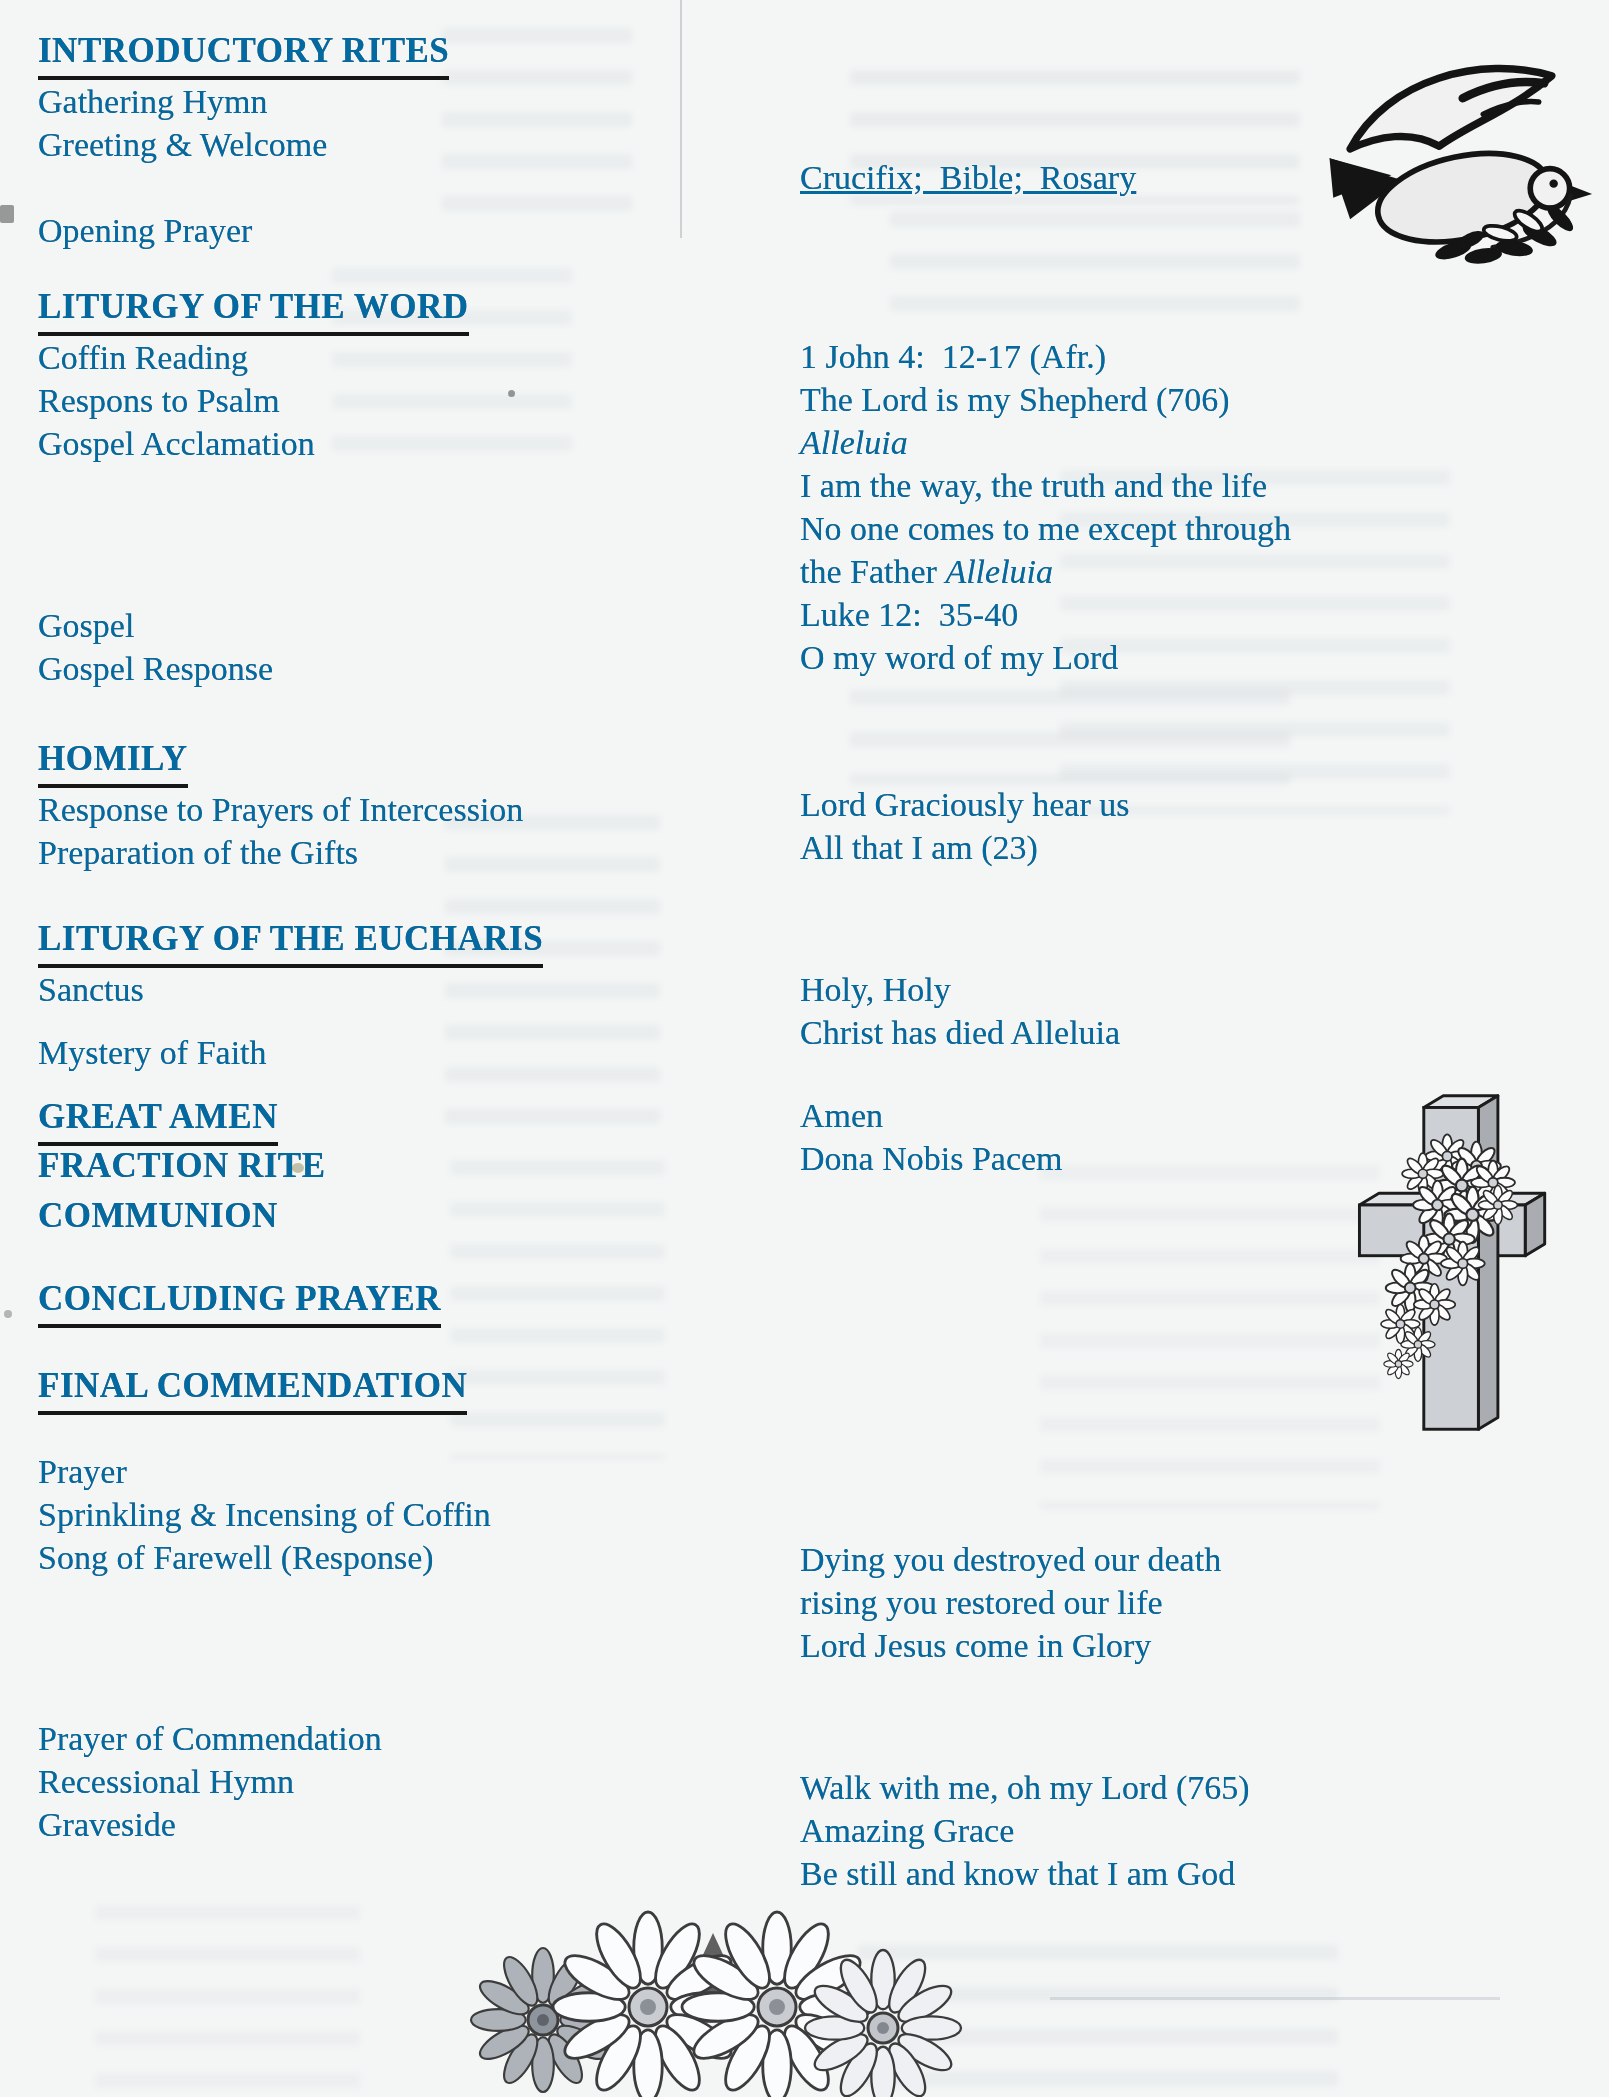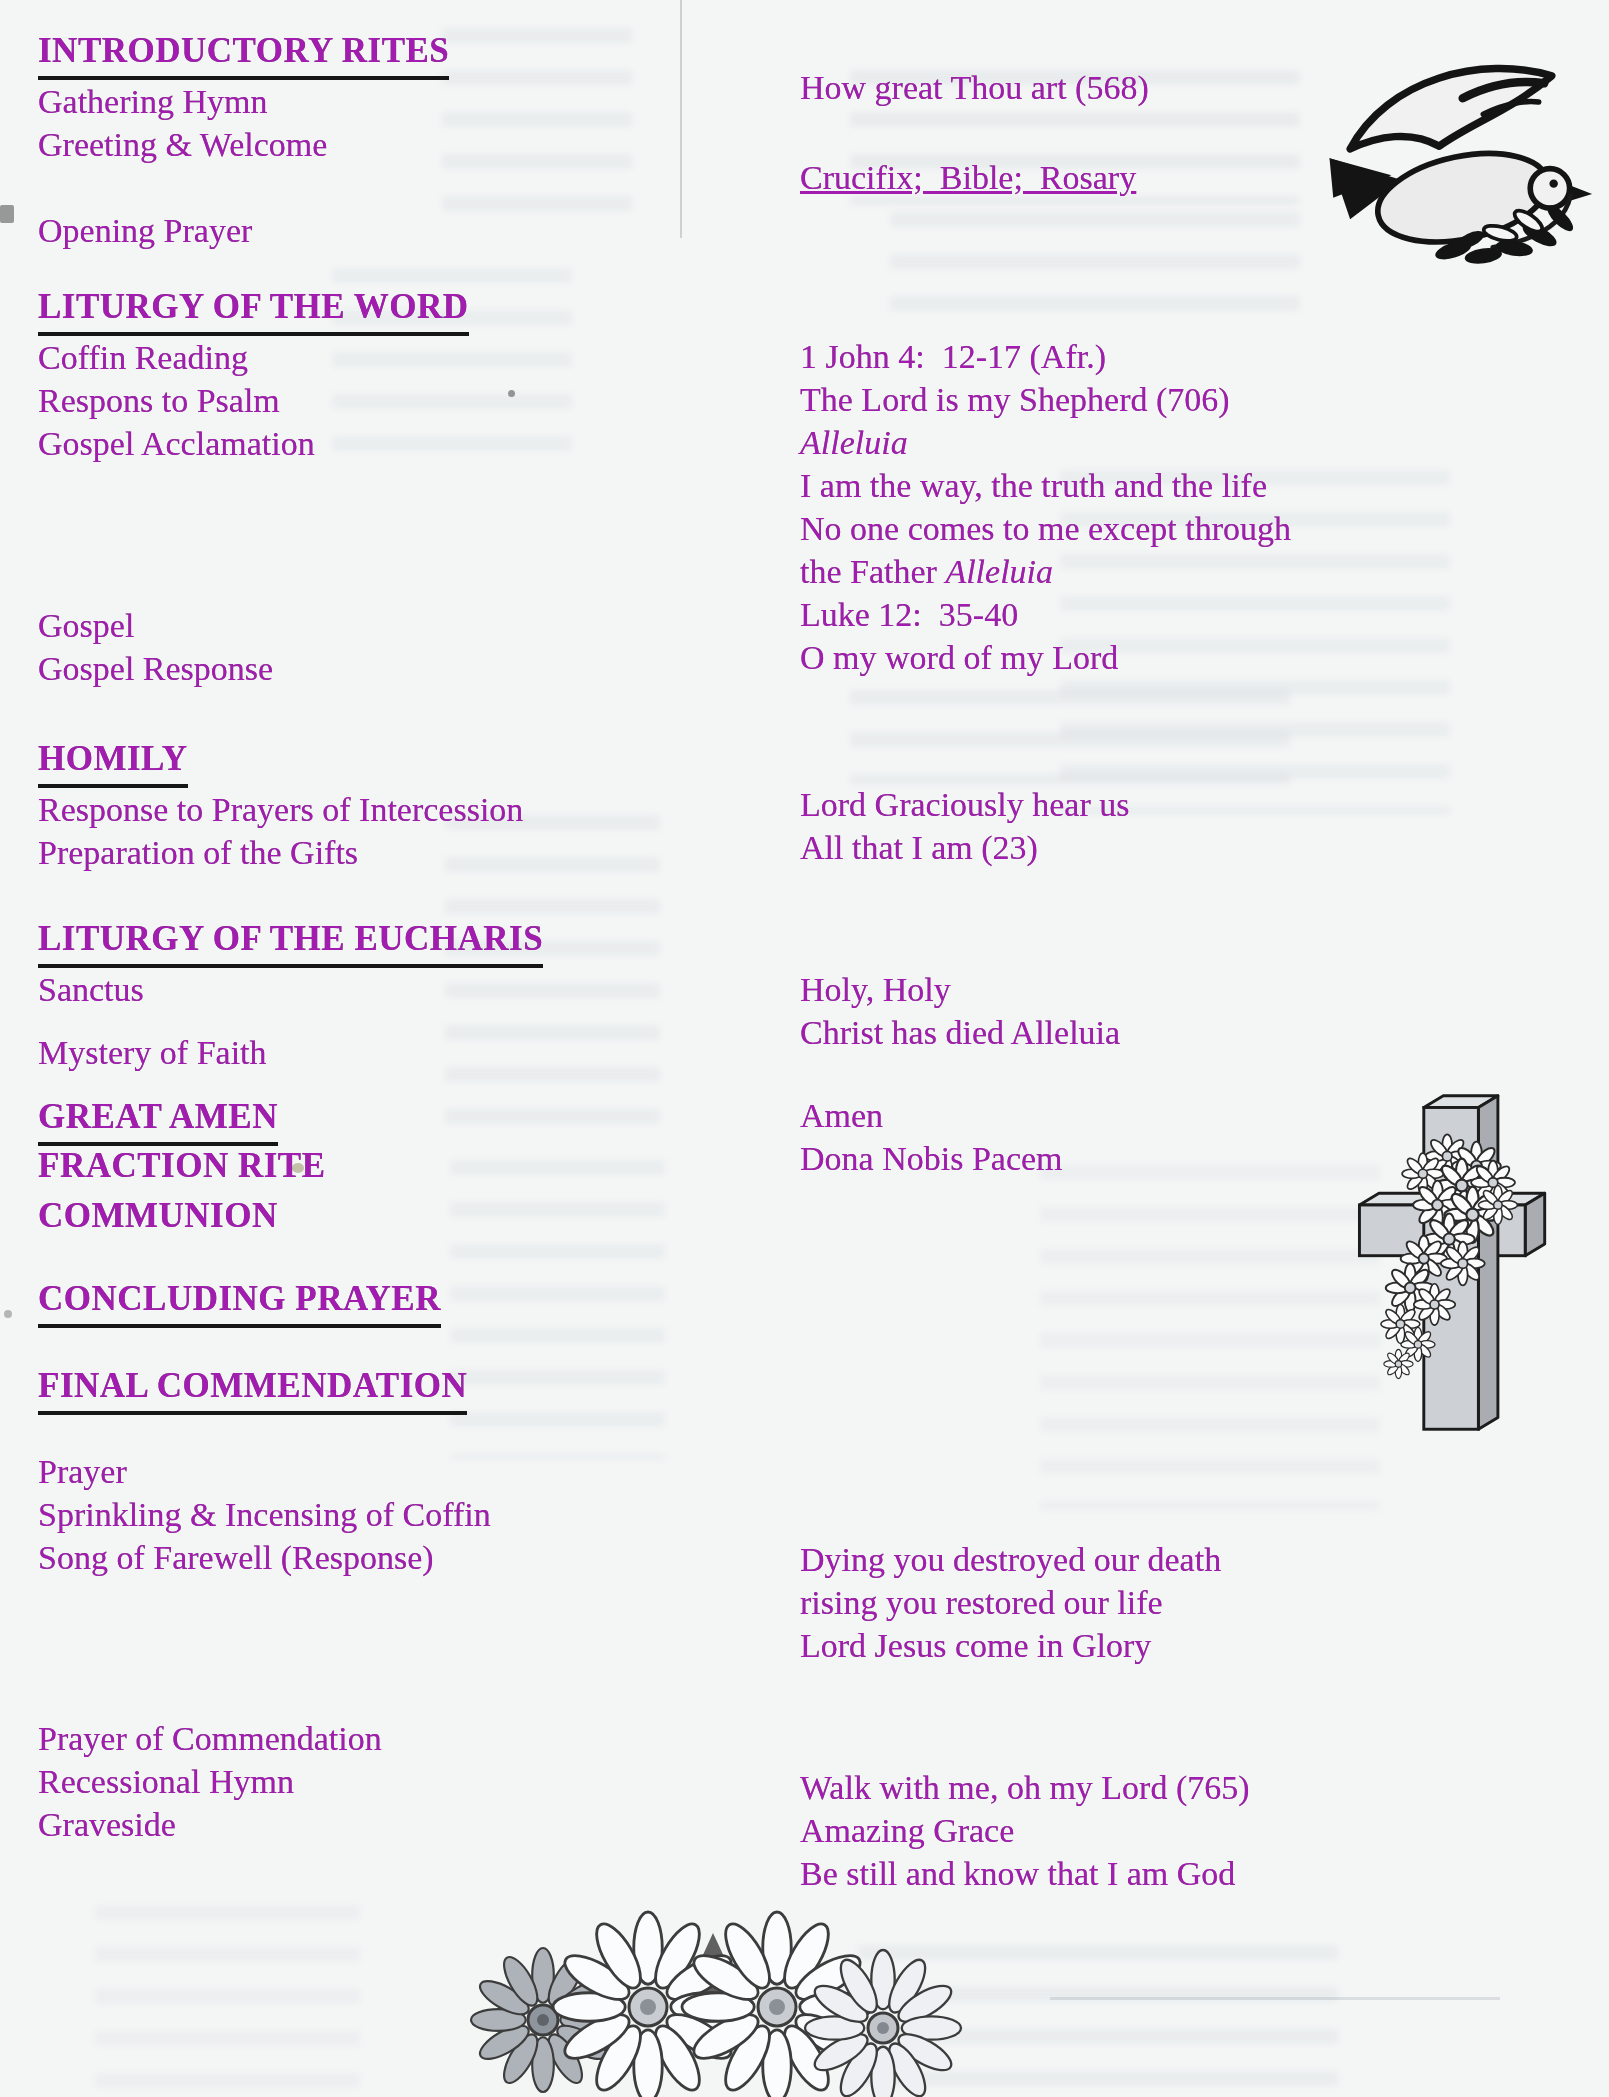--- a/index.html
+++ b/index.html
@@ -1,20 +1,20 @@
 <!DOCTYPE html>
 <html><head>
 <meta charset="utf-8">
 <style>
   html,body{margin:0;padding:0;background:#e8eaea;}
   .page{
     position:relative;width:1609px;height:2097px;overflow:hidden;
     background:#f4f6f6;
     font-family:"Liberation Serif","DejaVu Serif",serif;
-    color:#a21caf;
+    color:#0369a1;
   }
   .line{
     position:absolute;
     font-size:34px;line-height:44px;
     white-space:pre-wrap;
     text-shadow:0 0 .6px rgba(20,20,20,.55);
   }
   .heading{
     position:absolute;
     font-size:35px;line-height:46px;font-weight:bold;
@@ -86,21 +86,20 @@
   <div class="heading" style="left:38px;top:1363px;"><span class="u">FINAL COMMENDATION</span></div>
 
   <div class="line" style="left:38px;top:1450px;">Prayer</div>
   <div class="line" style="left:38px;top:1493px;">Sprinkling &amp; Incensing of Coffin</div>
   <div class="line" style="left:38px;top:1536px;">Song of Farewell (Response)</div>
 
   <div class="line" style="left:38px;top:1717px;">Prayer of Commendation</div>
   <div class="line" style="left:38px;top:1760px;">Recessional Hymn</div>
   <div class="line" style="left:38px;top:1803px;">Graveside</div>
 
-  <div class="line" style="left:800px;top:66px;">How great Thou art (568)</div>
   <div class="line" style="left:800px;top:156px;text-decoration:underline;">Crucifix;  Bible;  Rosary</div>
 
   <div class="line" style="left:800px;top:335px;">1 John 4:  12-17 (Afr.)</div>
   <div class="line" style="left:800px;top:378px;">The Lord is my Shepherd (706)</div>
   <div class="line it" style="left:800px;top:421px;">Alleluia</div>
   <div class="line" style="left:800px;top:464px;">I am the way, the truth and the life</div>
   <div class="line" style="left:800px;top:507px;">No one comes to me except through</div>
   <div class="line" style="left:800px;top:550px;"><span>the Father </span><span class="it">Alleluia</span></div>
   <div class="line" style="left:800px;top:593px;">Luke 12:  35-40</div>
   <div class="line" style="left:800px;top:636px;">O my word of my Lord</div>

